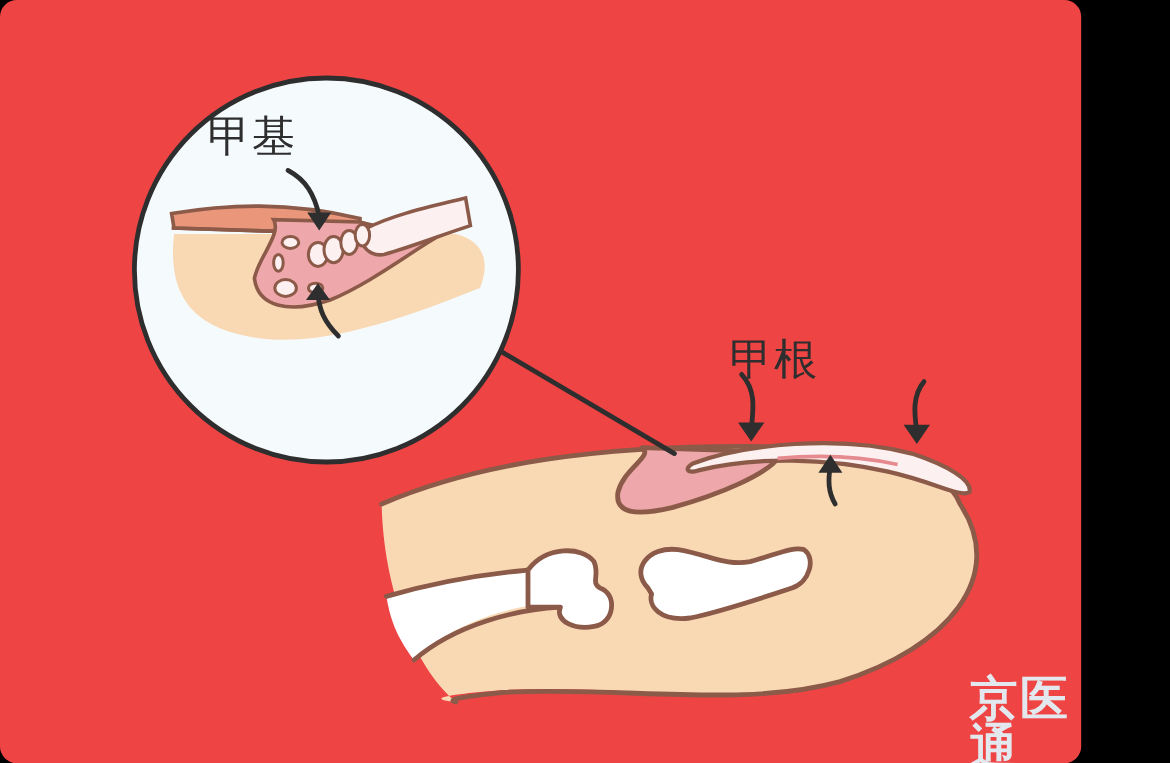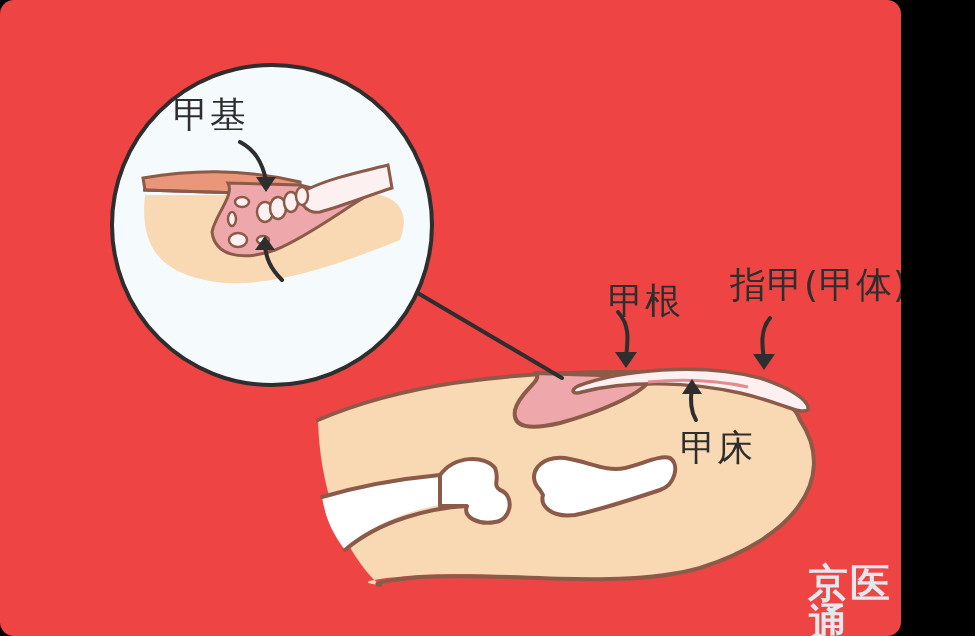--- a/index.html
+++ b/index.html
@@ -83,17 +83,15 @@
       <polygon points="256,177 276,177 266,192"></polygon>
       <polygon points="255,250 275,250 265,236"></polygon>
       <polygon points="615,352 637,352 626,368"></polygon>
       <polygon points="753,354 775,354 764,370"></polygon>
       <polygon points="682,394 702,394 692,379"></polygon>
     </g>
   </svg>
 
   <div class="label" style="left:173px;top:97px;">甲基</div>
   <div class="label" style="left:580px;top:283px;margin-left:28px;">甲根</div>
-  <div class="label" style="left:730px;top:267px;">指甲(甲体)</div>
-  <div class="label" style="left:680px;top:430px;">甲床</div>
 
   <div class="watermark" style="left:808px;top:563px;">京医通</div>
 </div>
 
 </body></html>

